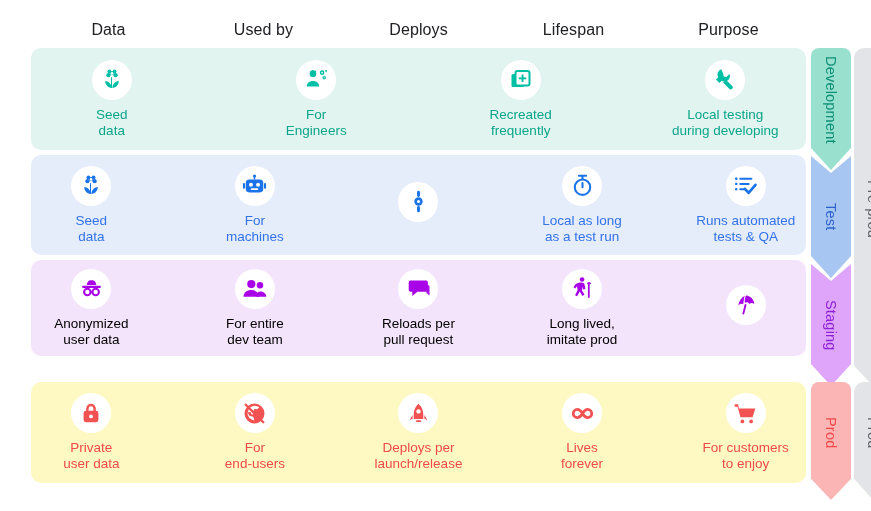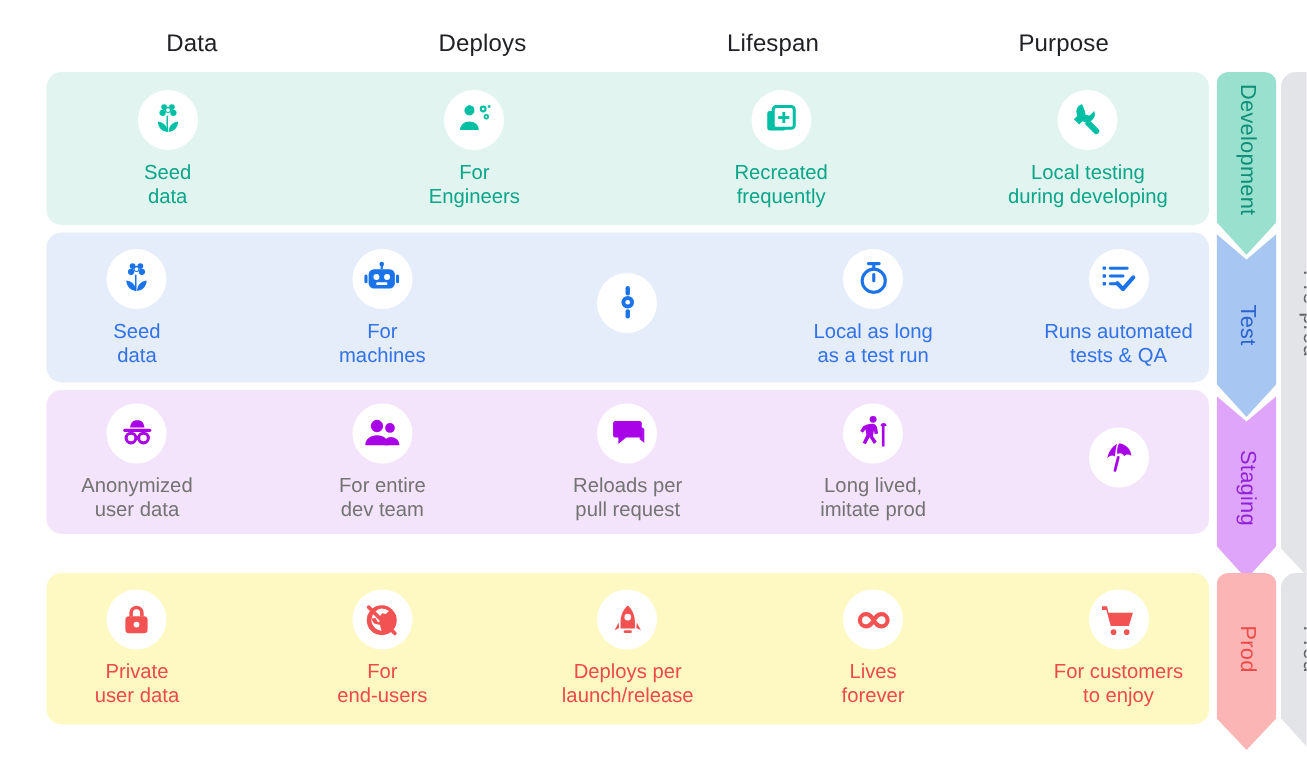--- a/index.html
+++ b/index.html
@@ -82,21 +82,21 @@
   }
 
   
   .band-dev   { background: #e2f4ef; top: 48px;  height: 102px; }
   .band-test  { background: #e5ecfa; top: 155px; height: 100px; }
   .band-stage { background: #f4e4fb; top: 260px; height: 96px;  }
   .band-prod  { background: #fef9c3; top: 382px; height: 101px; }
 
   .band-dev   .cell-label { color: #0aa68a; }
   .band-test  .cell-label { color: #3273e8; }
-  .band-stage .cell-label { color: #737373; }
+  .band-stage .cell-label { color: #000000; }
   .band-prod  .cell-label { color: #ef4a4a; }
 
   
   .chev {
     position: absolute;
     left: 790px;
     width: 40px;
     box-sizing: border-box;
     display: flex;
     align-items: center;
@@ -169,20 +169,21 @@
   }
   .group-prod .group-label { margin-bottom: 16px; }
 </style>
 </head>
 <body>
 
 <div id="page">
 
   <div class="headers">
     <div class="col-head">Data</div>
+    <div class="col-head">Used by</div>
     <div class="col-head">Deploys</div>
     <div class="col-head">Lifespan</div>
     <div class="col-head">Purpose</div>
   </div>
 
   <div class="band band-dev">
     <div class="band-cells">
 
       <div class="cell">
         <div class="icon-bubble">

